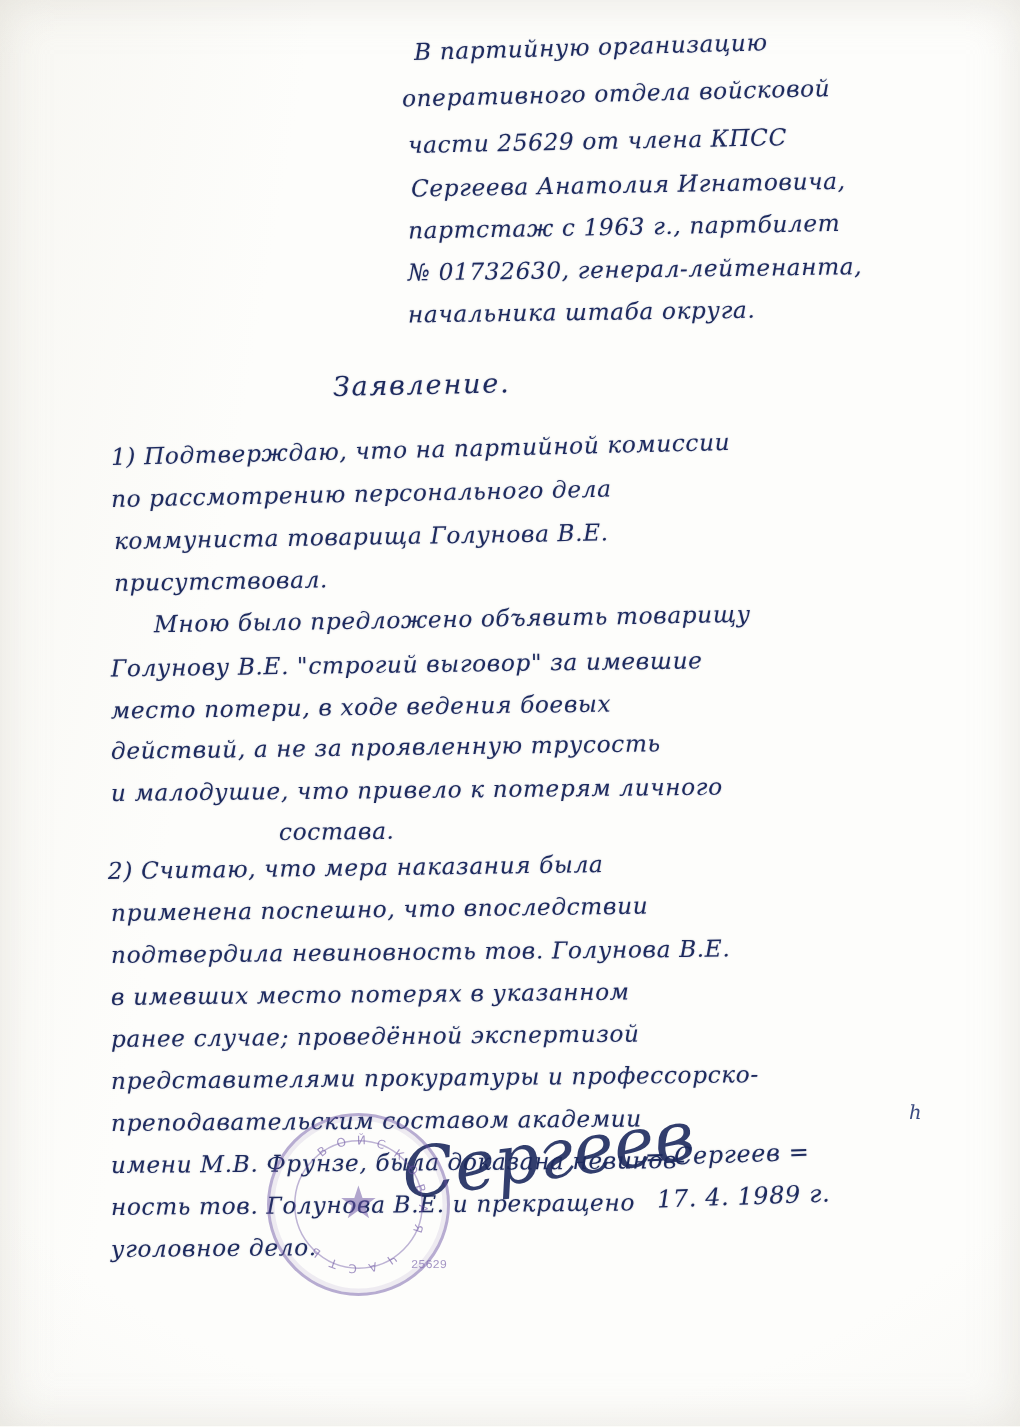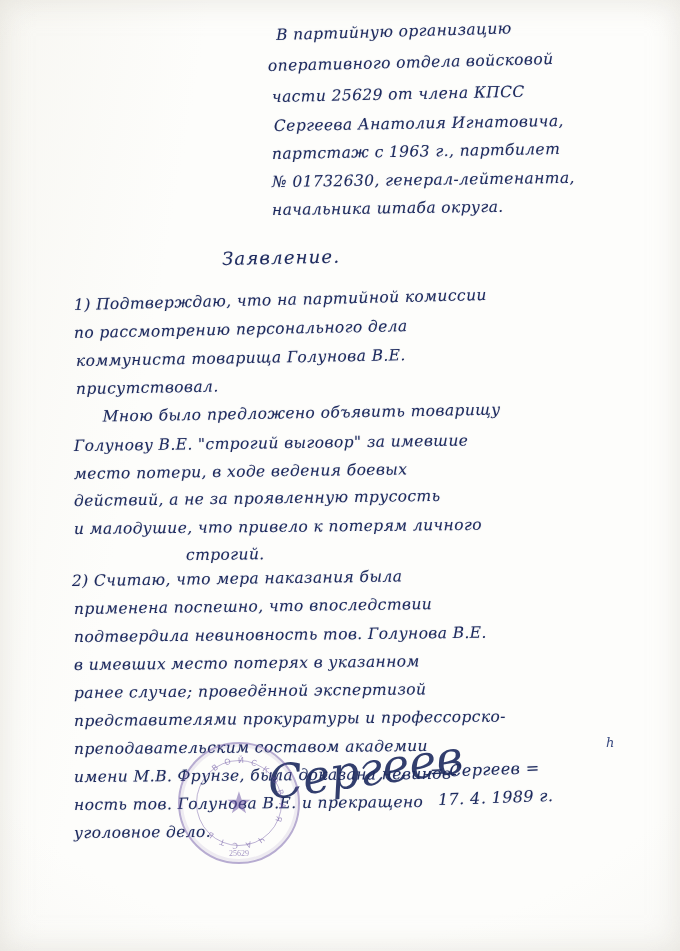--- a/index.html
+++ b/index.html
@@ -109,25 +109,25 @@
   }
   #stamp .arc-text span {
     position: absolute;
     left: 50%;
     top: 50%;
     transform-origin: 0 0;
     white-space: pre;
   }
   .stamp-bottom {
     position: absolute;
-    bottom: 4px;
+    bottom: 14px;
     width: 100%;
-    text-align: center;
+    text-align: right;
     font-size: 8px;
-    font-family: Liberation Serif, serif;
+    font-family: Liberation Mono, monospace;
     font-style: normal;
     color: rgba(104,80,160,0.7);
   }
   
   #margin-tick {
     position: absolute;
     left: 606px;
     top: 735px;
     font-size: 13px;
     color: #3a4a80;
@@ -160,21 +160,21 @@
   <div id="body">
     <div class="hw" style="left:74px;  top:296px; transform:rotate(-1.4deg);">1) Подтверждаю, что на партийной комиссии</div>
     <div class="hw" style="left:74px;  top:324px; transform:rotate(-1.2deg);">по рассмотрению персонального дела</div>
     <div class="hw" style="left:76px;  top:352px; transform:rotate(-1.0deg);">коммуниста товарища Голунова В.Е.</div>
     <div class="hw" style="left:76px;  top:380px; transform:rotate(-1.0deg);">присутствовал.</div>
     <div class="hw" style="left:76px;  top:408px; transform:rotate(-1.0deg);">     Мною было предложено объявить товарищу</div>
     <div class="hw" style="left:74px;  top:437px; transform:rotate(-0.8deg);">Голунову В.Е. "строгий выговор" за имевшие</div>
     <div class="hw" style="left:74px;  top:465px; transform:rotate(-0.8deg);">место потери, в ходе ведения боевых</div>
     <div class="hw" style="left:74px;  top:492px; transform:rotate(-0.8deg);">действий, а не за проявленную трусость</div>
     <div class="hw" style="left:74px;  top:520px; transform:rotate(-0.6deg);">и малодушие, что привело к потерям личного</div>
-    <div class="hw" style="left:186px; top:546px; transform:rotate(-0.6deg);">строгий.</div>
+    <div class="hw" style="left:186px; top:546px; transform:rotate(-0.6deg);">состава.</div>
     <div class="hw" style="left:72px;  top:572px; transform:rotate(-0.8deg);">2) Считаю, что мера наказания была</div>
     <div class="hw" style="left:74px;  top:600px; transform:rotate(-0.8deg);">применена поспешно, что впоследствии</div>
     <div class="hw" style="left:74px;  top:628px; transform:rotate(-0.6deg);">подтвердила невиновность тов. Голунова В.Е.</div>
     <div class="hw" style="left:74px;  top:656px; transform:rotate(-0.6deg);">в имевших место потерях в указанном</div>
     <div class="hw" style="left:74px;  top:684px; transform:rotate(-0.6deg);">ранее случае; проведённой экспертизой</div>
     <div class="hw" style="left:74px;  top:712px; transform:rotate(-0.6deg);">представителями прокуратуры и профессорско-</div>
     <div class="hw" style="left:74px;  top:740px; transform:rotate(-0.5deg);">преподавательским составом академии</div>
     <div class="hw" style="left:74px;  top:768px; transform:rotate(-0.5deg);">имени М.В. Фрунзе, была доказана невинов-</div>
     <div class="hw" style="left:74px;  top:796px; transform:rotate(-0.5deg);">ность тов. Голунова В.Е. и прекращено</div>
     <div class="hw" style="left:74px;  top:824px; transform:rotate(-0.5deg);">уголовное дело.</div>

